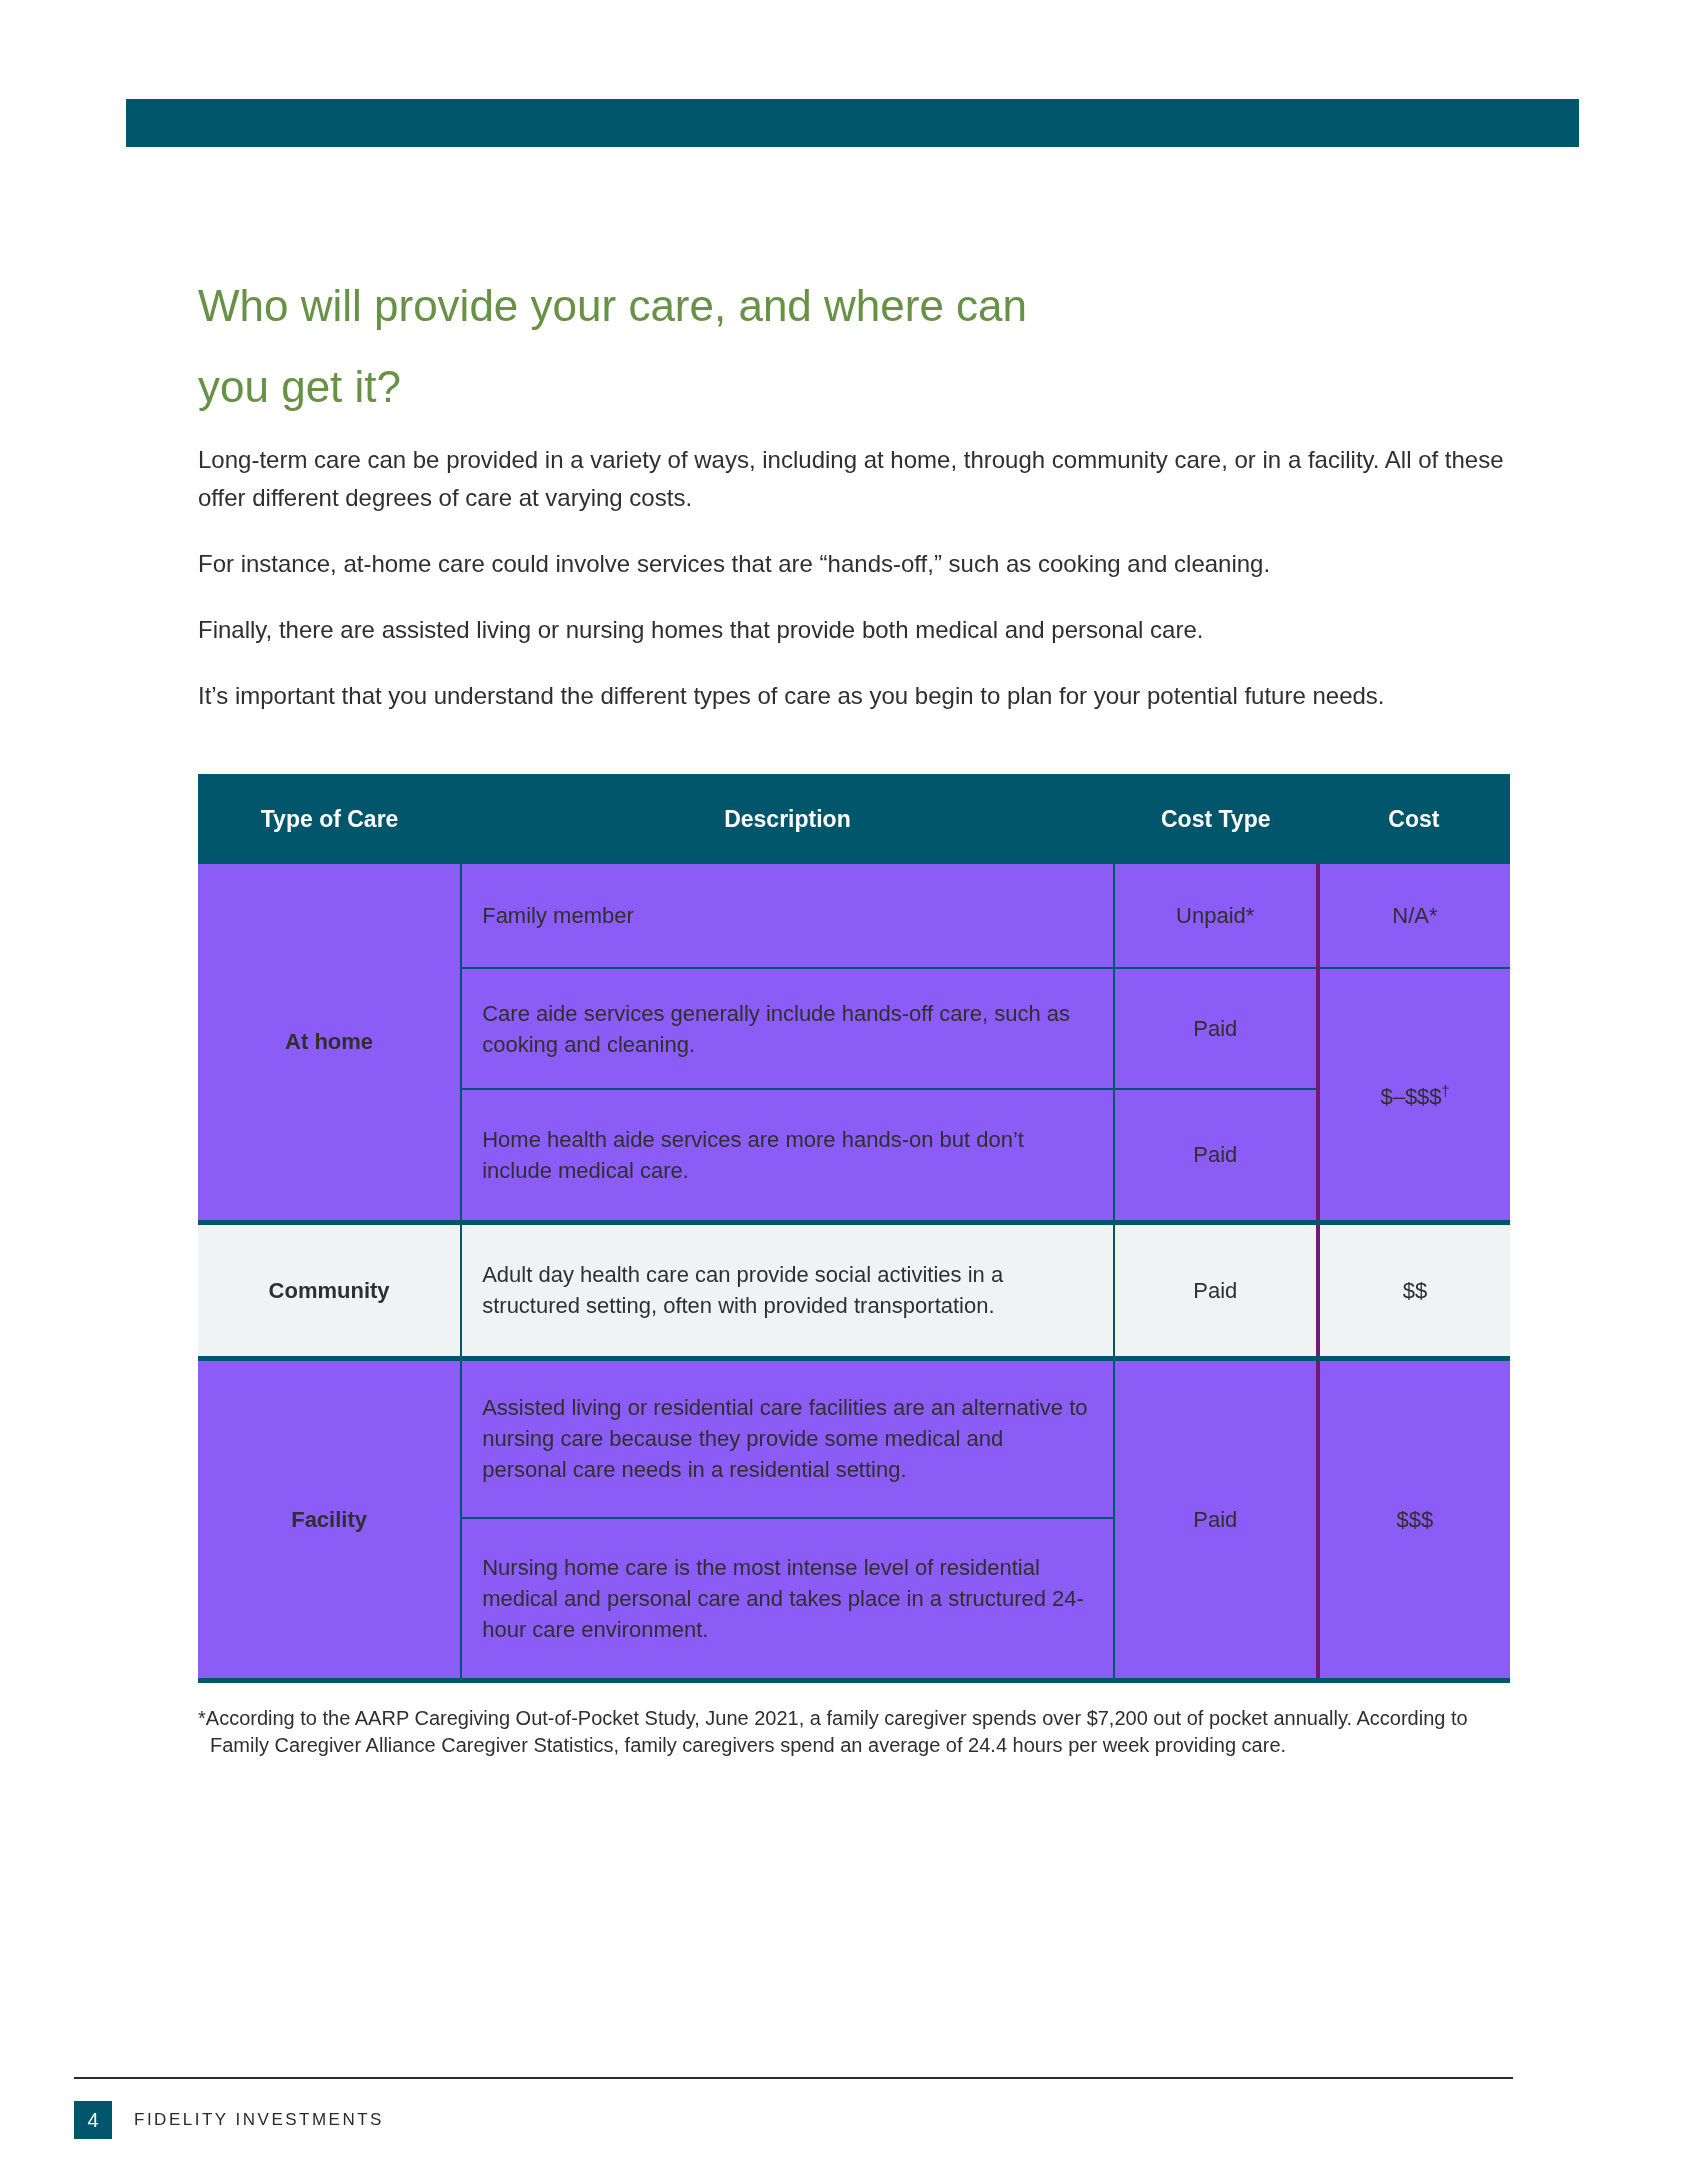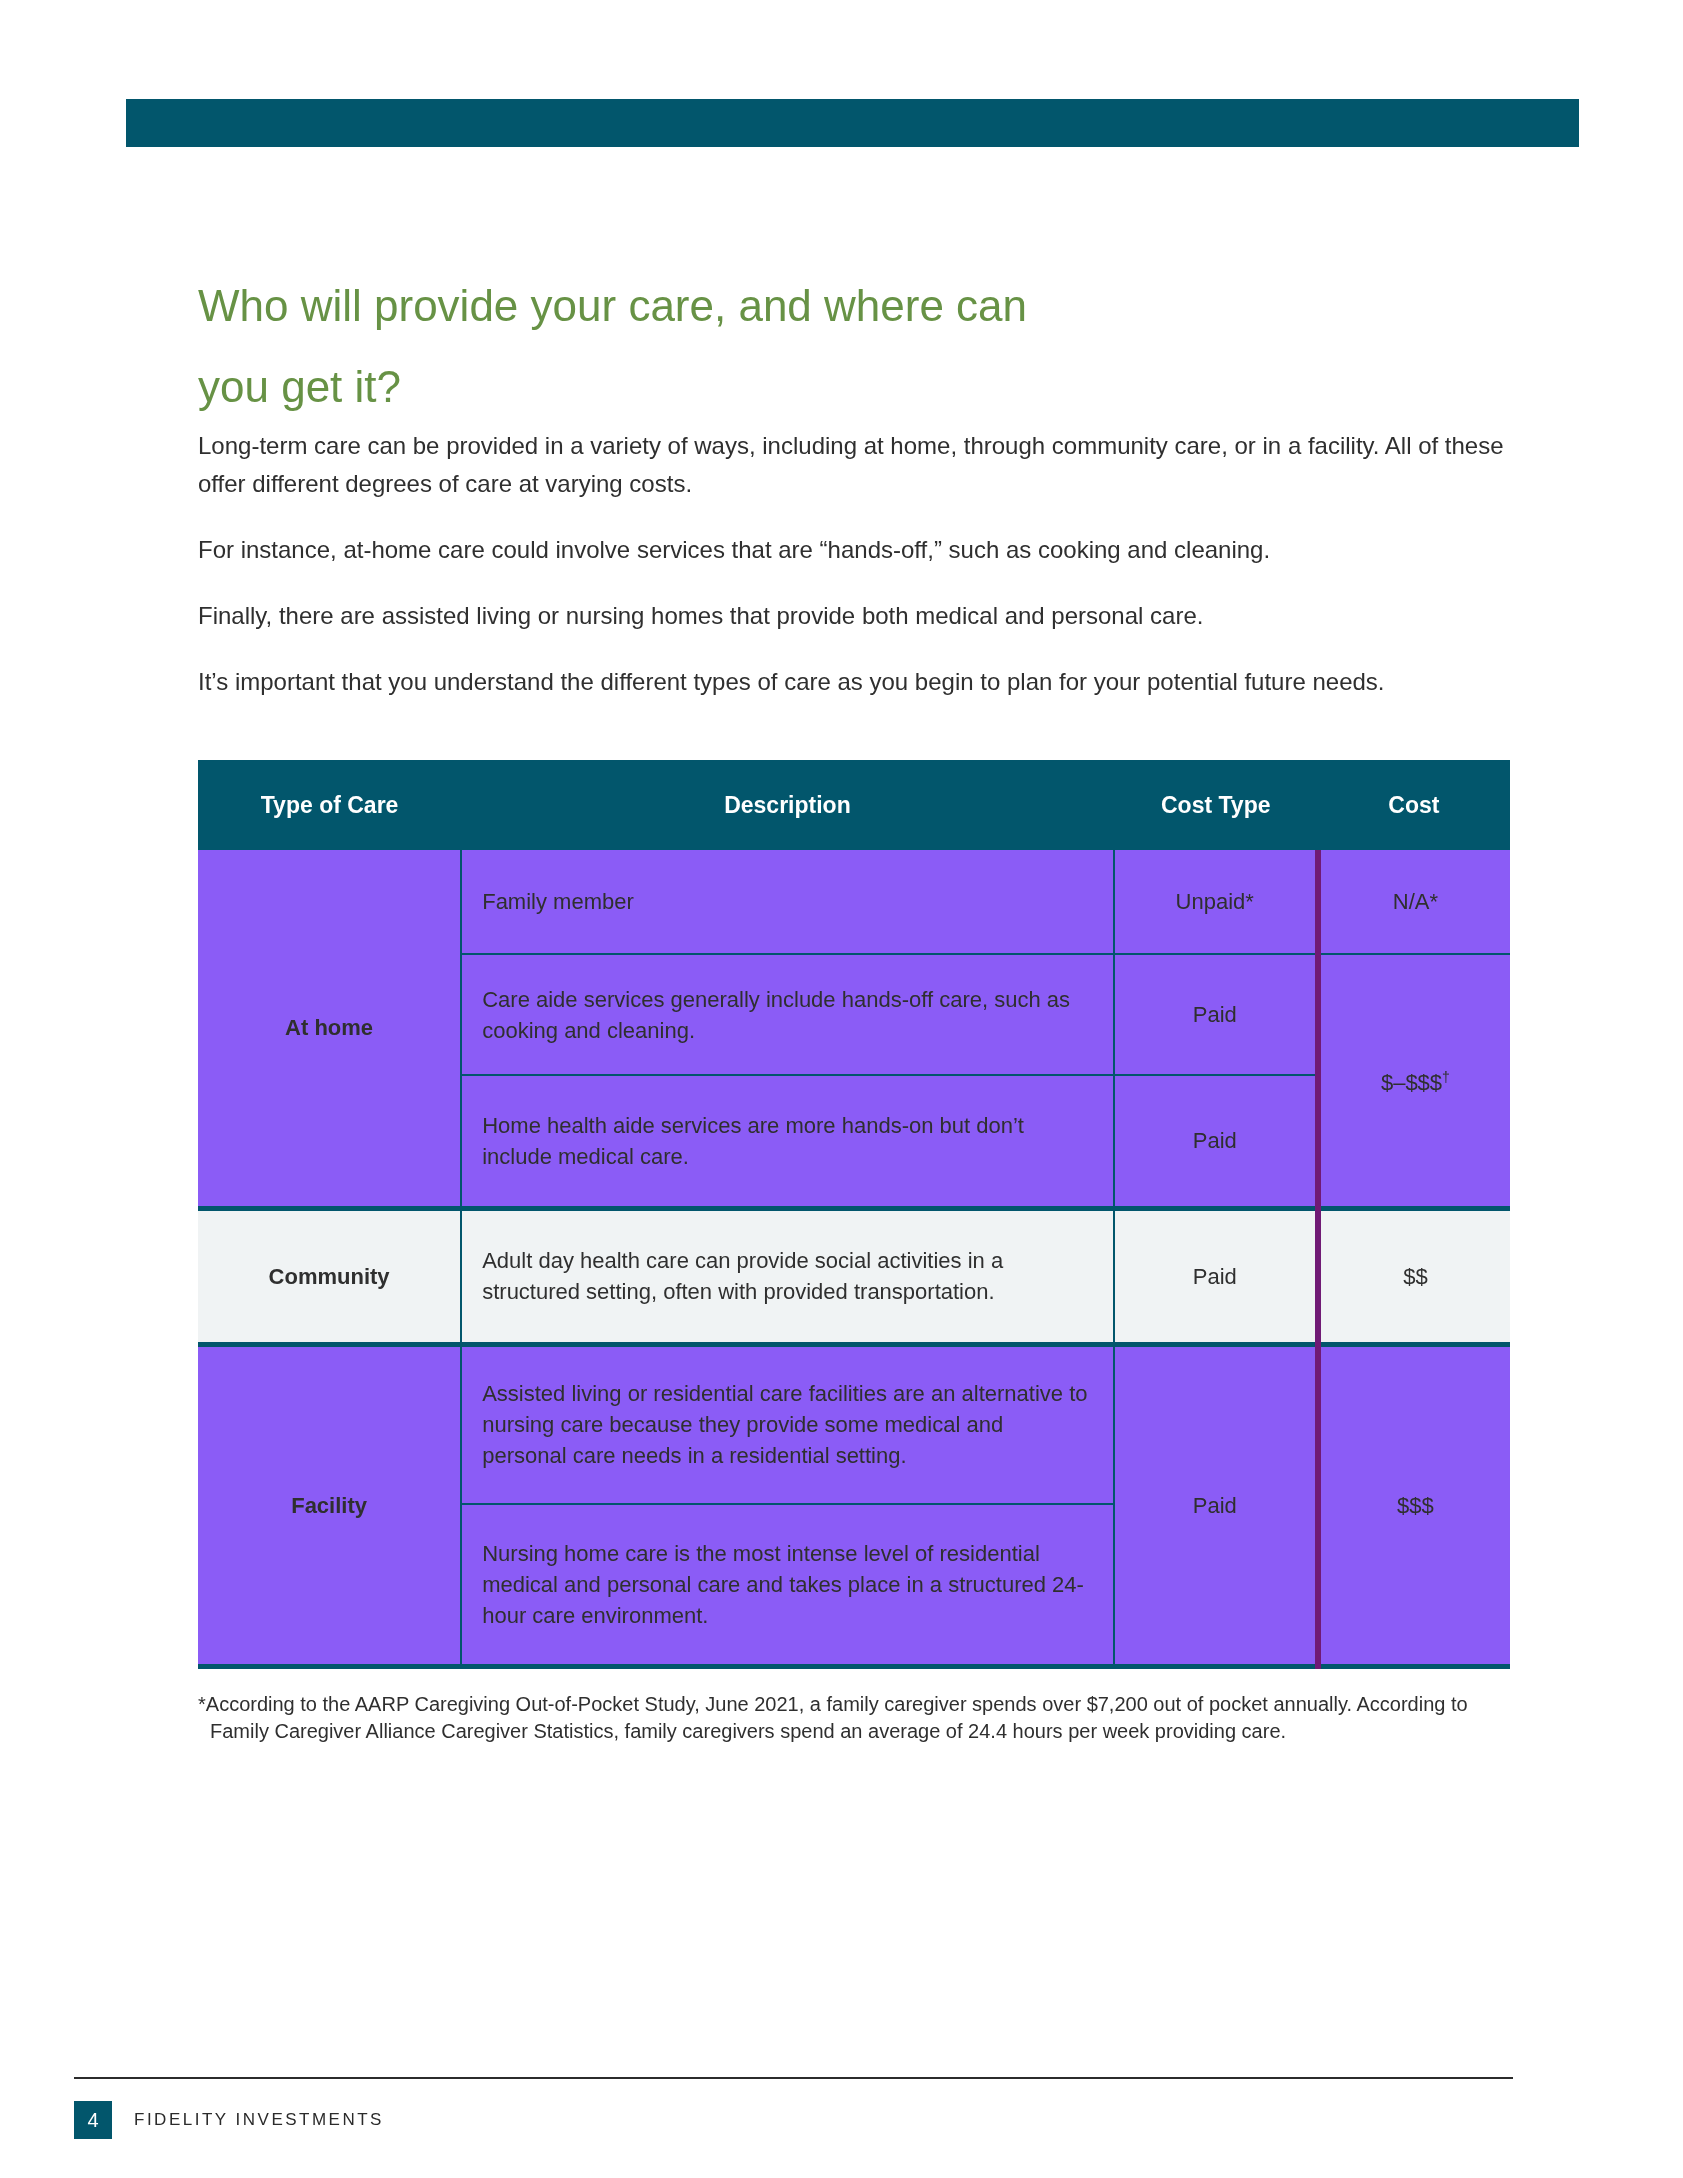--- a/index.html
+++ b/index.html
@@ -17,21 +17,21 @@
     background:#02566c;
   }
   .content{
     position:absolute;left:198px;top:265px;width:1317px;
   }
   h1.title{
     margin:0 0 0 0;
     font-size:44px;line-height:81px;font-weight:400;
     color:#679245;
   }
-  .body-copy{margin-top:0;}
+  .body-copy{margin-top:14px;}
   .body-copy p{
     margin:0 0 28px 0;
     font-size:24px;line-height:38px;font-weight:400;color:#2f2f2f;
   }
   table.care-table{
     border-collapse:collapse;
     width:1312px;
     margin-top:59px;
     table-layout:fixed;
   }
@@ -43,21 +43,21 @@
   }
   table.care-table td{
     font-size:22px;line-height:31px;vertical-align:middle;
     padding:14px 20px;color:#2f2f2f;background:#8b5cf6;
   }
   td.label-cell{
     font-weight:700;font-size:23px;text-align:center;
     border-right:2px solid #02566c;
   }
   td.desc{ text-align:left; border-right:2px solid #02566c; }
-  td.ctype{ text-align:center; border-right:6px solid #701a75; }
+  td.ctype{ text-align:center; border-right:4px solid #701a75; }
   td.cost{ text-align:center; }
   tr.r1 td.desc, tr.r1 td.ctype, tr.r1 td.cost{ border-bottom:2px solid #02566c; }
   tr.r2 td.desc, tr.r2 td.ctype{ border-bottom:2px solid #02566c; }
   tr.community td{ background:#f0f3f4; border-top:5px solid #02566c; border-bottom:5px solid #02566c; }
   tr.f1 td.desc{ border-bottom:2px solid #02566c; }
   .table-bottom{ border-bottom:5px solid #02566c !important; }
   td sup{ font-size:14px; }
   .footnotes{ margin-top:22px; }
   .footnote{
     font-size:20px;line-height:27px;color:#2f2f2f;

